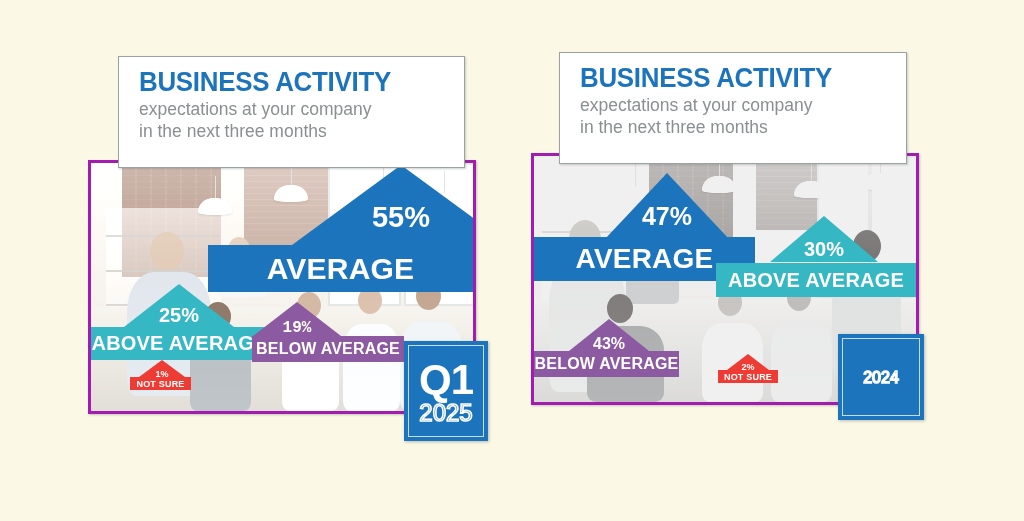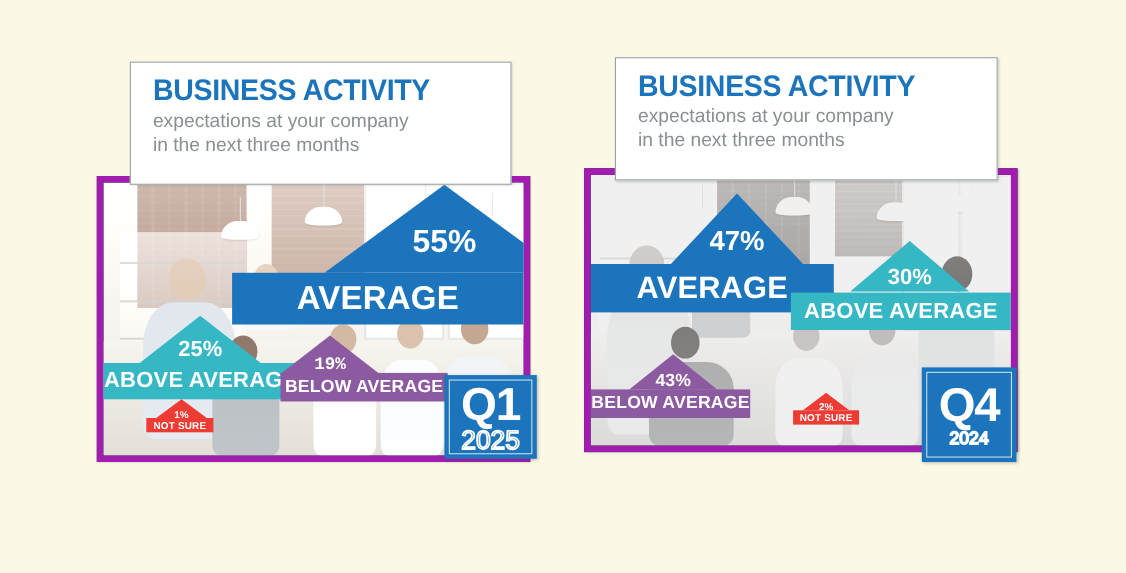--- a/index.html
+++ b/index.html
@@ -10,24 +10,24 @@
     position:relative;
   }
   .stage{position:absolute;inset:0;}
 
   
   .panel{position:absolute;}
 
   
   .photo{
     position:absolute;
-    border:6px solid #a21caf;
+    border:3px solid #a21caf;
     overflow:hidden;
     box-shadow:1px 1px 2px rgba(90,95,95,.35);
-    background:#0f172a;
+    background:#a16207;
   }
   .photo .scene{position:absolute;inset:0;}
 
   
   .scene .sky{
     position:absolute;inset:0;
     background:
       linear-gradient(180deg,#f2efe9 0%,#eae5dd 40%,#dcd7cf 100%);
   }
   .scene .brick{
@@ -247,21 +247,21 @@
         </div>
       </div>
     </div>
 
     <div class="headcard" style="left:118px;top:56px;width:347px;height:112px;">
       <div class="h1">BUSINESS ACTIVITY</div>
       <div class="h2">expectations at your company</div>
       <div class="h2" style="margin-top:0">in the next three months</div>
     </div>
 
-    <div class="qbadge" style="left:404px;top:341px;width:84px;height:76px;background:#1C75BC;">
+    <div class="qbadge" style="left:404px;top:341px;width:84px;height:100px;background:#1C75BC;">
       <div class="inner"></div>
       <div class="q" style="font-size:42px;margin-top:4px;">Q1</div>
       <div class="yr" style="font-size:24px;margin-top:2px;">2025</div>
     </div>
   </div>
 
   <div class="panel">
 
     <div class="photo" style="left:531px;top:153px;width:382px;height:246px;">
       <div class="scene gray">
@@ -342,18 +342,17 @@
     </div>
 
     <div class="headcard" style="left:559px;top:52px;width:348px;height:112px;">
       <div class="h1">BUSINESS ACTIVITY</div>
       <div class="h2">expectations at your company</div>
       <div class="h2" style="margin-top:0">in the next three months</div>
     </div>
 
     <div class="qbadge" style="left:838px;top:334px;width:86px;height:86px;background:#1C75BC;">
       <div class="inner"></div>
-      <div class="q" style="font-size:43px;margin-top:4px;">Q4</div>
       <div class="yr" style="font-size:16px;margin-top:2px;">2024</div>
     </div>
   </div>
 
 </div>
 
 </body></html>

